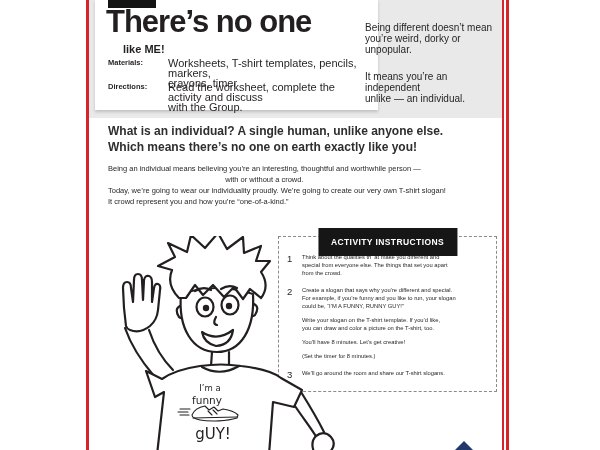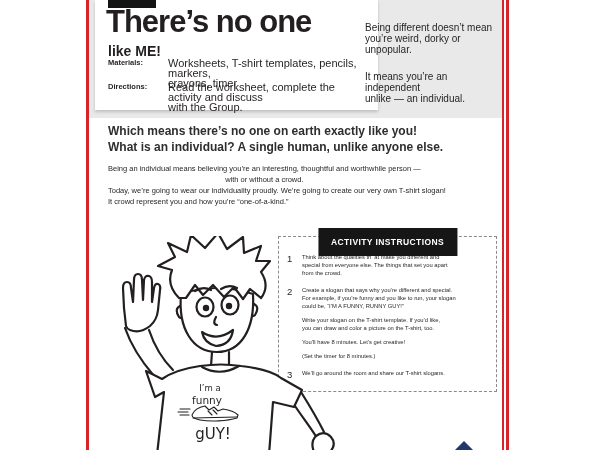--- a/index.html
+++ b/index.html
@@ -10,21 +10,21 @@
   
   .gray-band{left:89px;top:0;width:414px;height:118px;background:#e9e9ea;}
   .red-left{left:86px;top:0;width:3px;height:450px;background:#d6242b;}
   .red-r1{left:502px;top:0;width:1.5px;height:450px;background:#d6242b;}
   .red-r2{left:506px;top:0;width:2.5px;height:450px;background:#d6242b;}
 
   
   .card{left:95px;top:0;width:264px;height:110px;background:#fff;box-shadow:0 2px 3px rgba(0,0,0,.18);padding-left:19px;}
   .tab{left:13px;top:0;width:48px;height:8px;background:#141414;}
   .title{left:11px;top:4px;font-size:31px;font-weight:bold;letter-spacing:-1px;white-space:nowrap;}
-  .subtitle{left:13px;top:43px;font-size:14px;font-weight:bold;}
+  .subtitle{left:28px;top:43px;font-size:11px;font-weight:bold;}
   .meta-label{left:13px;width:50px;font-size:7.5px;line-height:10px;font-weight:bold;}
   .meta-val{left:73px;width:190px;font-size:11px;line-height:10px;}
   .mat{top:58px;} .dir{top:82px;}
 
   
   .side-note{left:365px;top:22px;width:138px;font-size:10px;line-height:11px;}
   .side-note .p2{margin-top:16px;}
 
   
   .intro-heading{left:108px;top:124px;font-size:12px;font-weight:bold;line-height:15.5px;color:#2e2e30;white-space:nowrap;}
@@ -85,22 +85,22 @@
       <div>Being different doesn’t mean</div>
       <div>you’re weird, dorky or unpopular.</div>
     </div>
     <div class="p2">
       <div>It means you’re an independent</div>
       <div>unlike — an individual.</div>
     </div>
   </div>
 
   <div class="abs intro-heading">
+    <div>What is an individual? A single human, unlike anyone else.</div>
     <div>Which means there’s no one on earth exactly like you!</div>
-    <div>What is an individual? A single human, unlike anyone else.</div>
   </div>
   <div class="abs body-para p1">
     <div>Being an individual means believing you’re an interesting, thoughtful and worthwhile person —</div>
     <div>with or without a crowd.</div>
   </div>
   <div class="abs body-para p2x">
     <div>Today, we’re going to wear our individuality proudly. We’re going to create our very own T-shirt slogan!</div>
     <div>It crowd represent you and how you’re “one-of-a-kind.”</div>
   </div>
 

